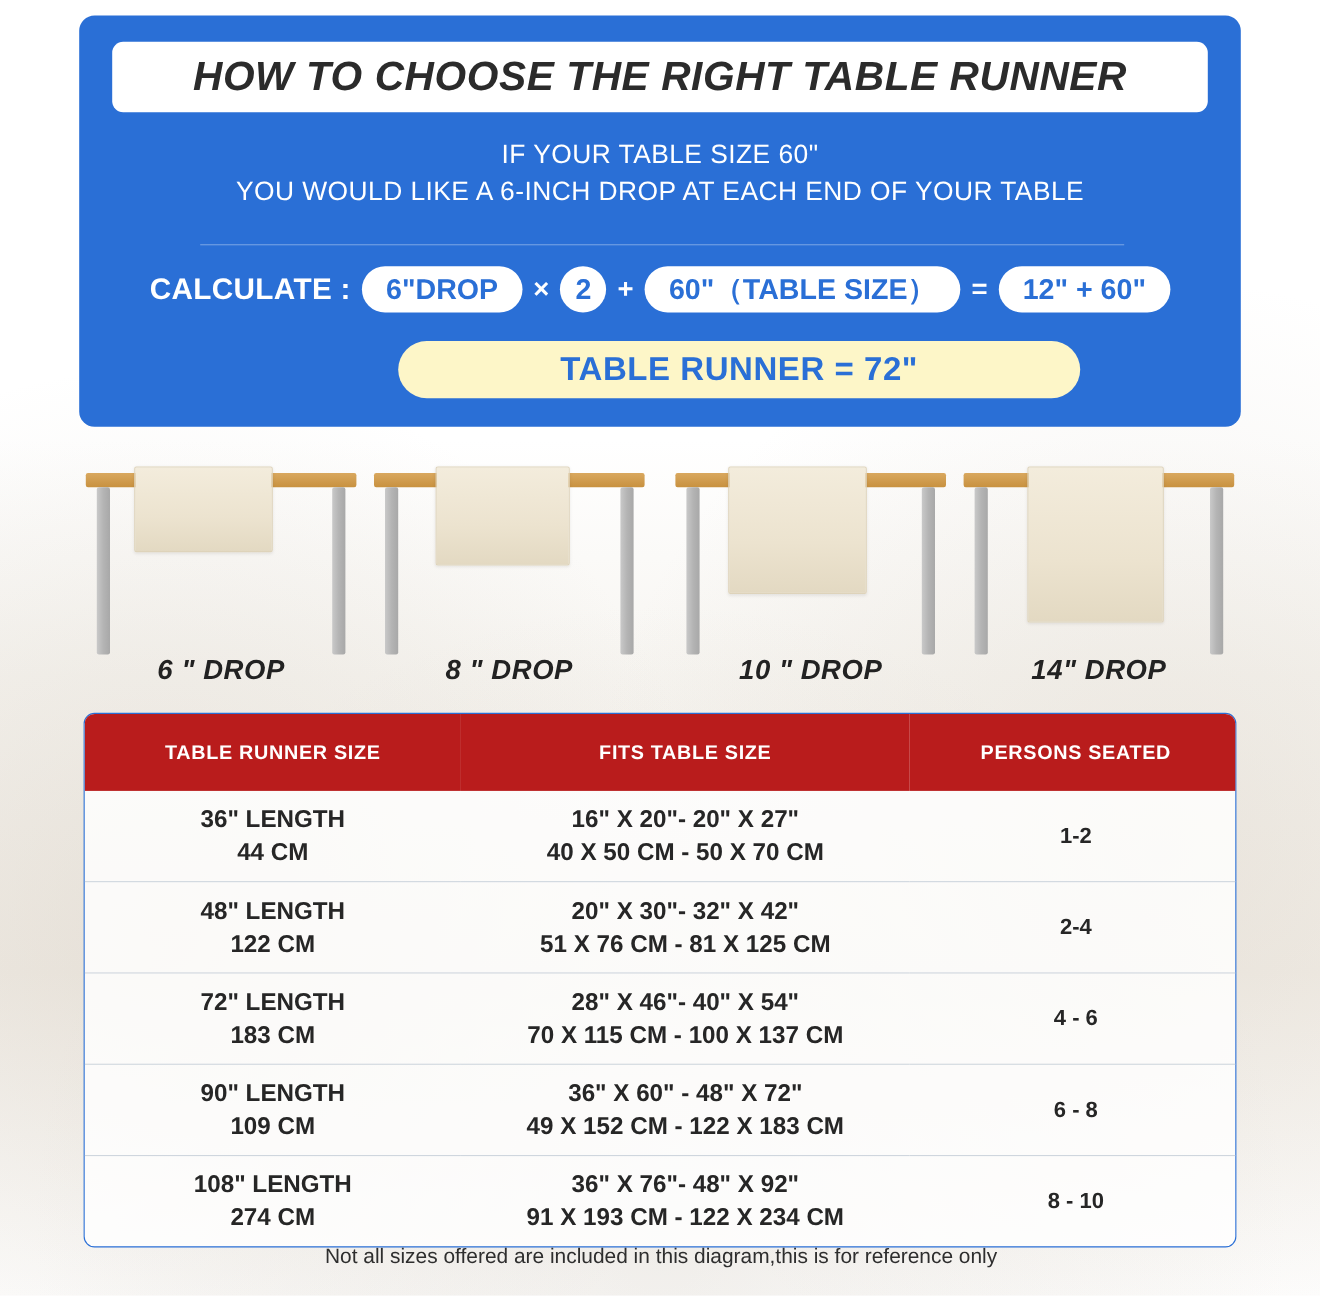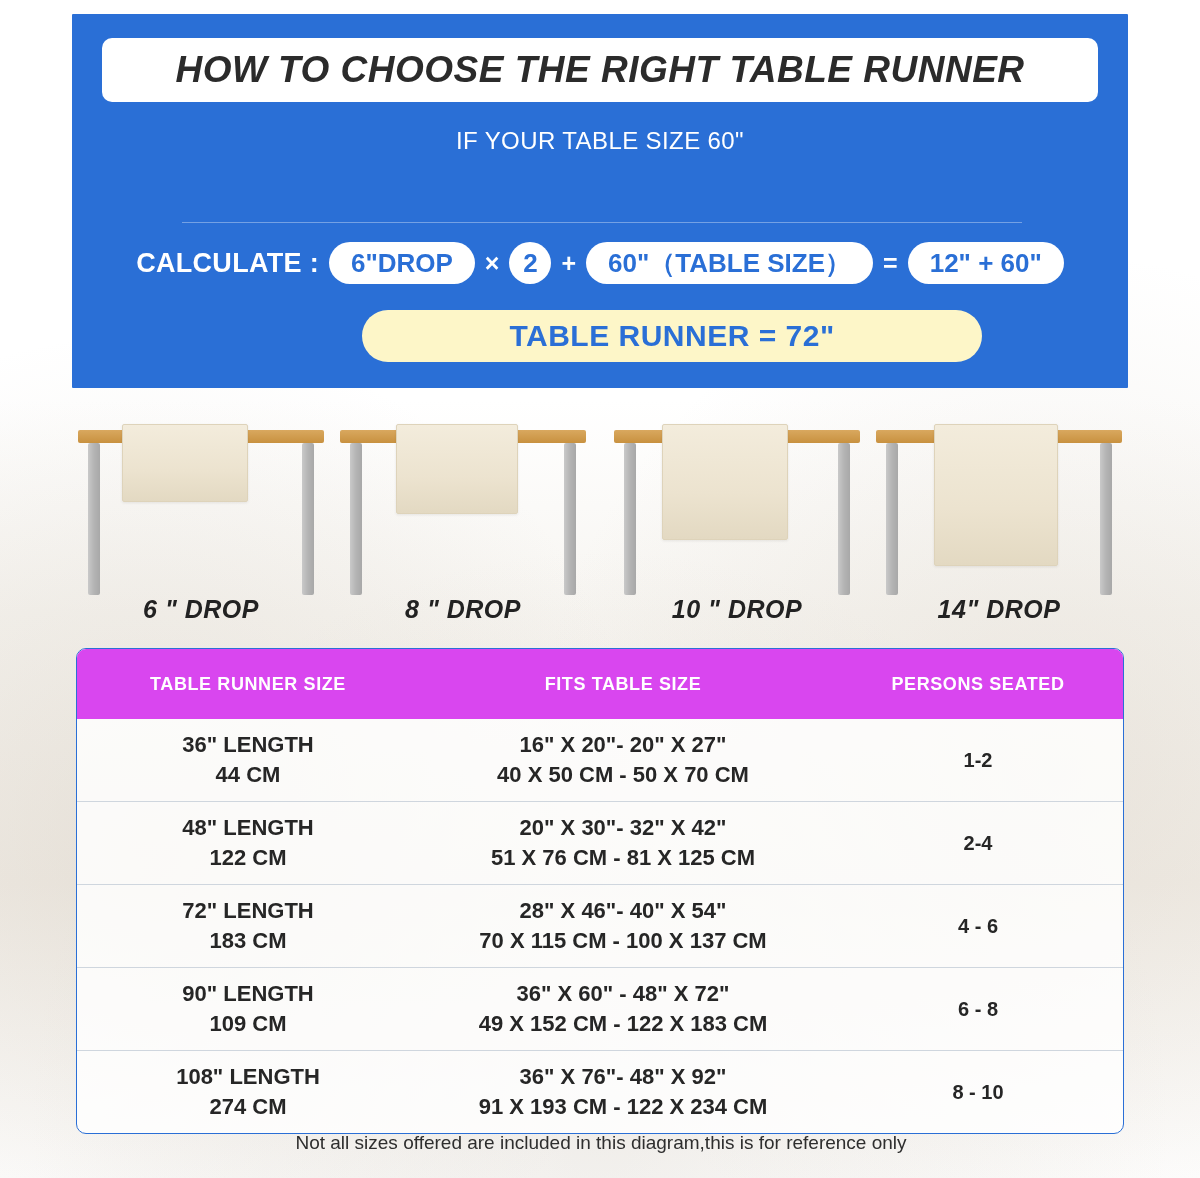--- a/index.html
+++ b/index.html
@@ -34,21 +34,21 @@
   }
 
   
   .hero {
     position: absolute;
     left: 72px;
     top: 14px;
     width: 1056px;
     height: 374px;
     background: #2a6fd6;
-    border-radius: 1px;
+    border-radius: 14px;
   }
   .hero-title-pill {
     position: absolute;
     left: 30px;
     top: 24px;
     width: 996px;
     height: 64px;
     background: #ffffff;
     border-radius: 10px;
     display: flex;
@@ -199,21 +199,21 @@
     overflow: hidden;
     background: rgba(255,255,255,0.82);
     border: 1px solid #2a6fd6;
   }
   table {
     border-collapse: collapse;
     width: 100%;
     table-layout: fixed;
   }
   thead th {
-    background: #d946ef;
+    background: #b91c1c;
     color: #ffffff;
     font-size: 18px;
     font-weight: bold;
     letter-spacing: 0.6px;
     height: 68px;
     vertical-align: middle;
   }
   thead th.c1 { width: 340px; }
   thead th.c2 { width: 406px; }
   thead th.c3 { width: 300px; }
@@ -253,20 +253,21 @@
 <div class="page">
 
   <div class="hero">
 
     <div class="hero-title-pill">
       <span>HOW TO CHOOSE THE RIGHT TABLE RUNNER</span>
     </div>
 
     <div class="hero-sub">
       <div>IF YOUR TABLE SIZE 60"</div>
+      <div>YOU WOULD LIKE A 6-INCH DROP AT EACH END OF YOUR TABLE</div>
     </div>
 
     <div class="hero-divider"></div>
 
     <div class="calc-row">
       <span class="calc-label">CALCULATE :</span>
       <span class="pill pill-drop">6"DROP</span>
       <span class="op">×</span>
       <span class="pill pill-two">2</span>
       <span class="op">+</span>

